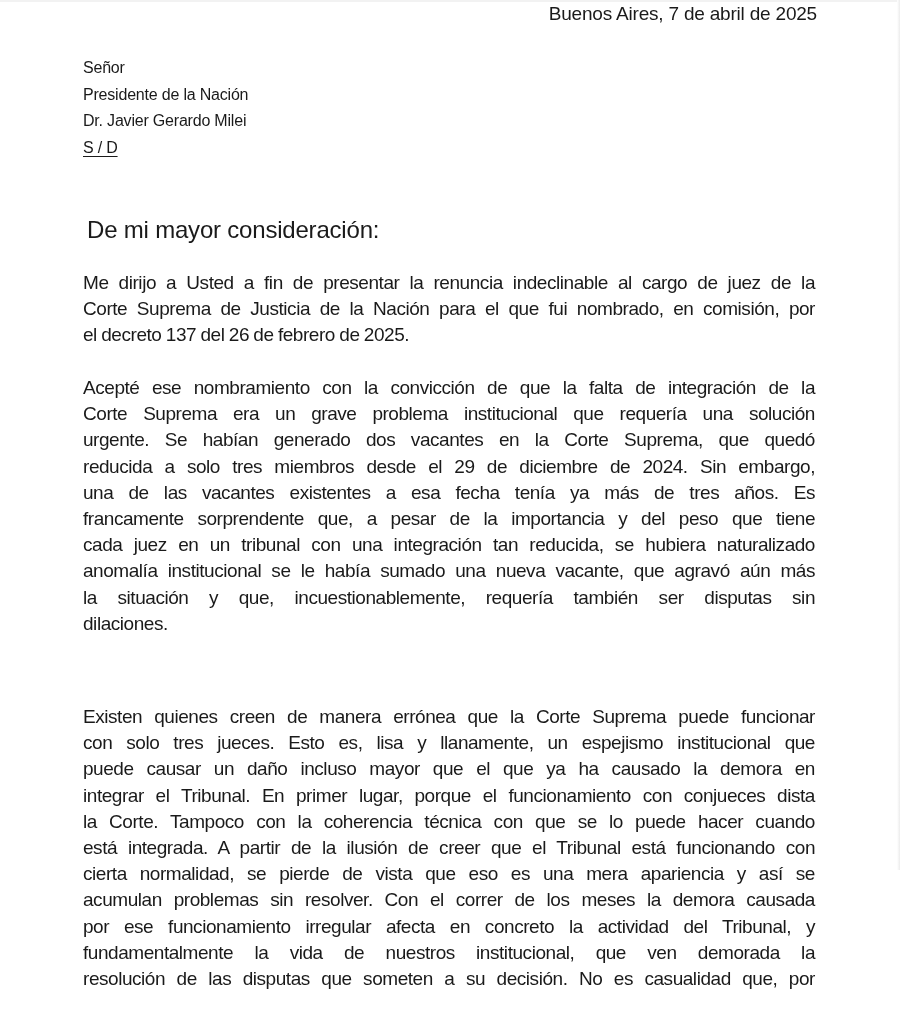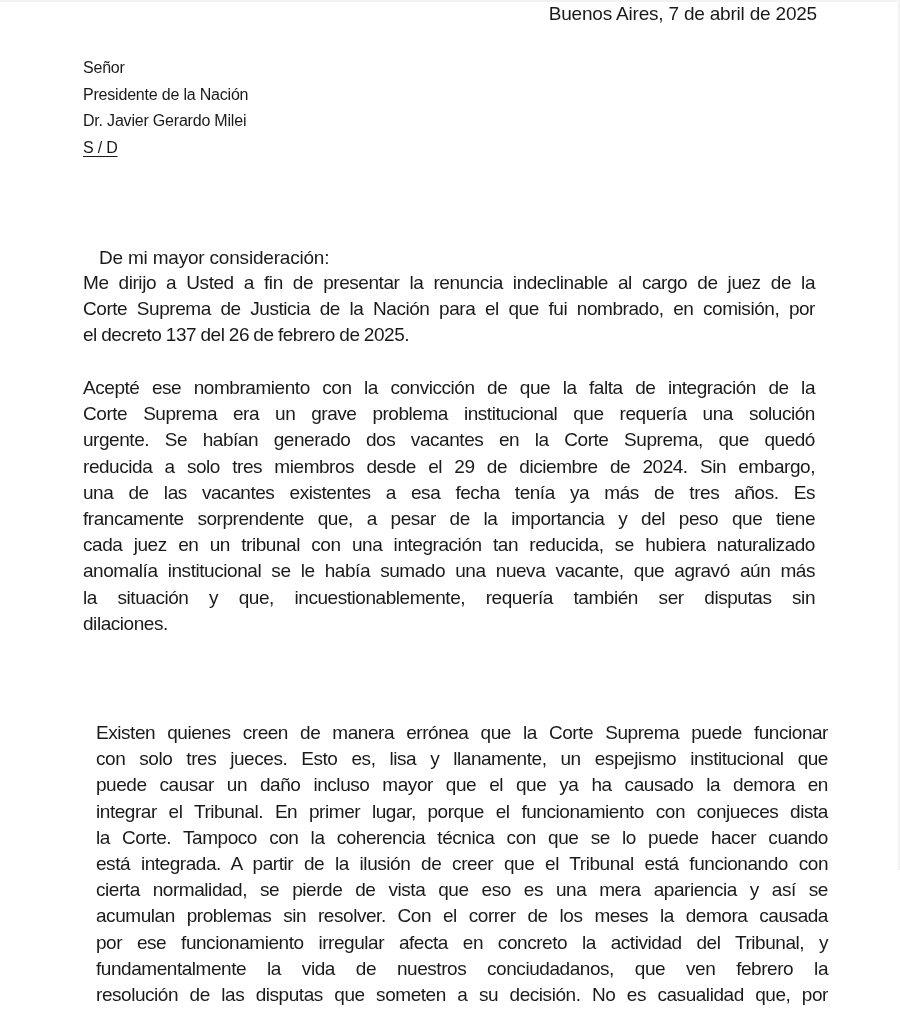--- a/index.html
+++ b/index.html
@@ -60,26 +60,25 @@
       left: 0;
       font-size: 16px;
       line-height: 26.5px;
       letter-spacing: -0.2px;
     }
     .addressee div { white-space: nowrap; }
     .underline { text-decoration: underline; text-underline-offset: 3px; }
     .salutation {
       position: absolute;
       top: 217px;
-      left: 16px;
-      font-size: 19px;
+      left: 4px;
+      font-size: 24px;
       line-height: 26px;
       white-space: nowrap;
       letter-spacing: -0.2px;
-      margin-top: 28px;
     }
     .para {
       position: absolute;
       left: 0;
       width: 732px;
       font-size: 19px;
       line-height: 26.2px;
       text-align: justify;
       letter-spacing: -0.45px;
       word-spacing: -0.5px;
@@ -89,21 +88,21 @@
       text-align: justify;
       text-align-last: justify;
       white-space: nowrap;
       height: 26.2px;
     }
     .para .ln.last {
       text-align-last: left;
     }
     .p1 { top: 270px; }
     .p2 { top: 375px; }
-    .p3 { top: 720px; margin-left: 13px; }
+    .p3 { top: 704px; }
   </style>
 </head>
 <body>
 
 <div class="page">
   <div class="top-edge"></div>
   <div class="right-edge"></div>
 
   <div class="content">
 
@@ -140,18 +139,18 @@
     <div class="para p3">
       <span class="ln">Existen quienes creen de manera errónea que la Corte Suprema puede funcionar</span>
       <span class="ln">con solo tres jueces. Esto es, lisa y llanamente, un espejismo institucional que</span>
       <span class="ln">puede causar un daño incluso mayor que el que ya ha causado la demora en</span>
       <span class="ln">integrar el Tribunal. En primer lugar, porque el funcionamiento con conjueces dista</span>
       <span class="ln">la Corte. Tampoco con la coherencia técnica con que se lo puede hacer cuando</span>
       <span class="ln">está integrada. A partir de la ilusión de creer que el Tribunal está funcionando con</span>
       <span class="ln">cierta normalidad, se pierde de vista que eso es una mera apariencia y así se</span>
       <span class="ln">acumulan problemas sin resolver. Con el correr de los meses la demora causada</span>
       <span class="ln">por ese funcionamiento irregular afecta en concreto la actividad del Tribunal, y</span>
-      <span class="ln">fundamentalmente la vida de nuestros conciudadanos, que ven febrero la</span>
+      <span class="ln">fundamentalmente la vida de nuestros institucional, que ven demorada la</span>
       <span class="ln">resolución de las disputas que someten a su decisión. No es casualidad que, por</span>
     </div>
 
   </div>
 </div>
 
 </body></html>

